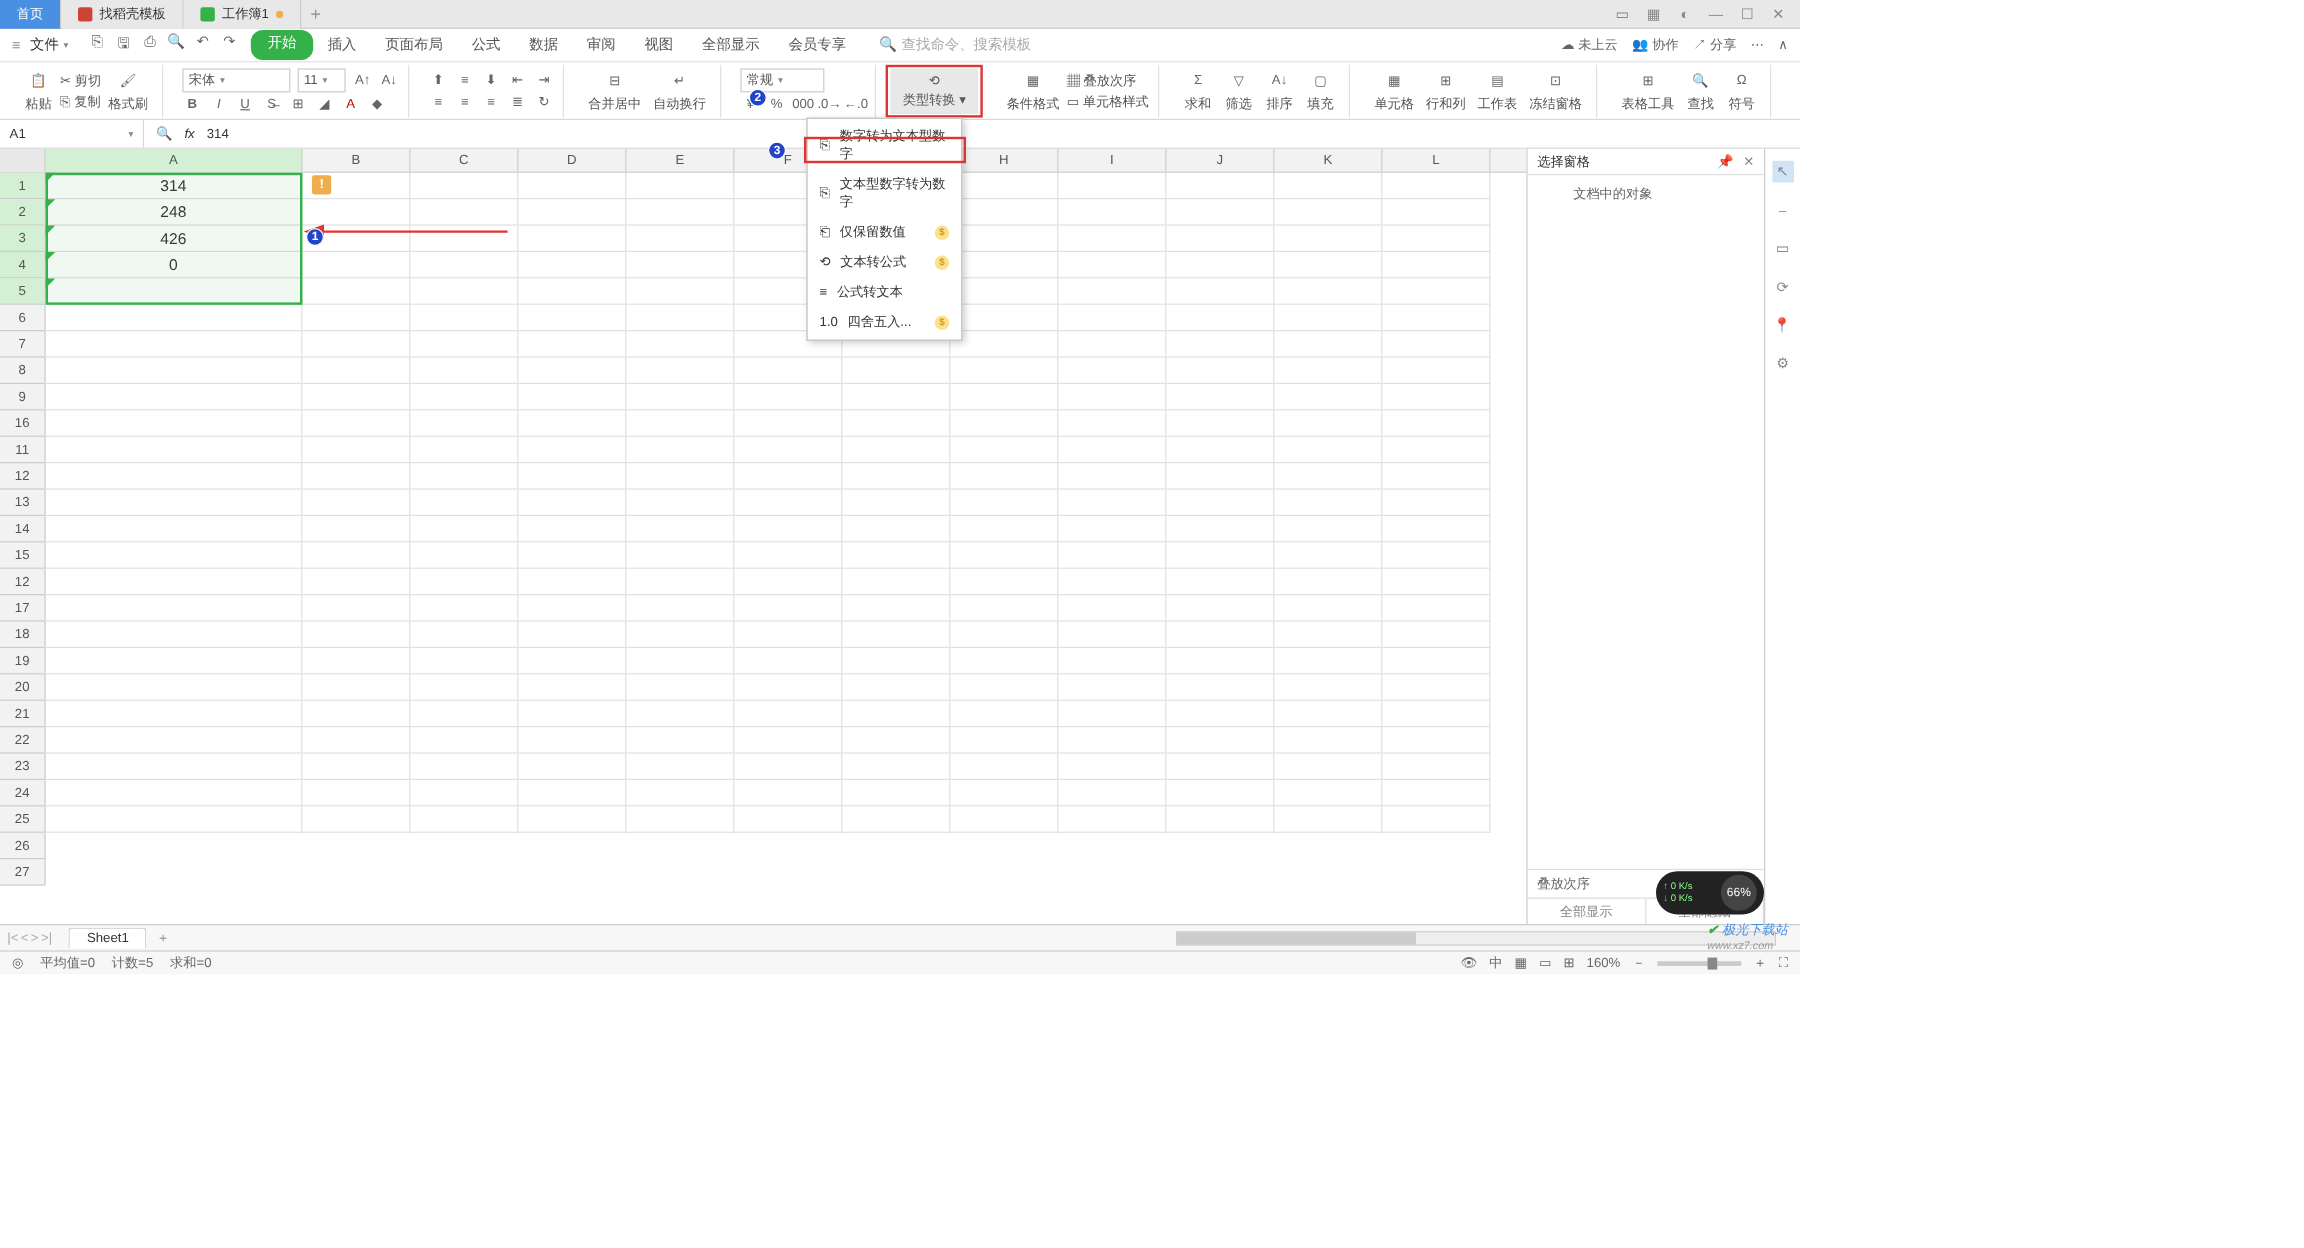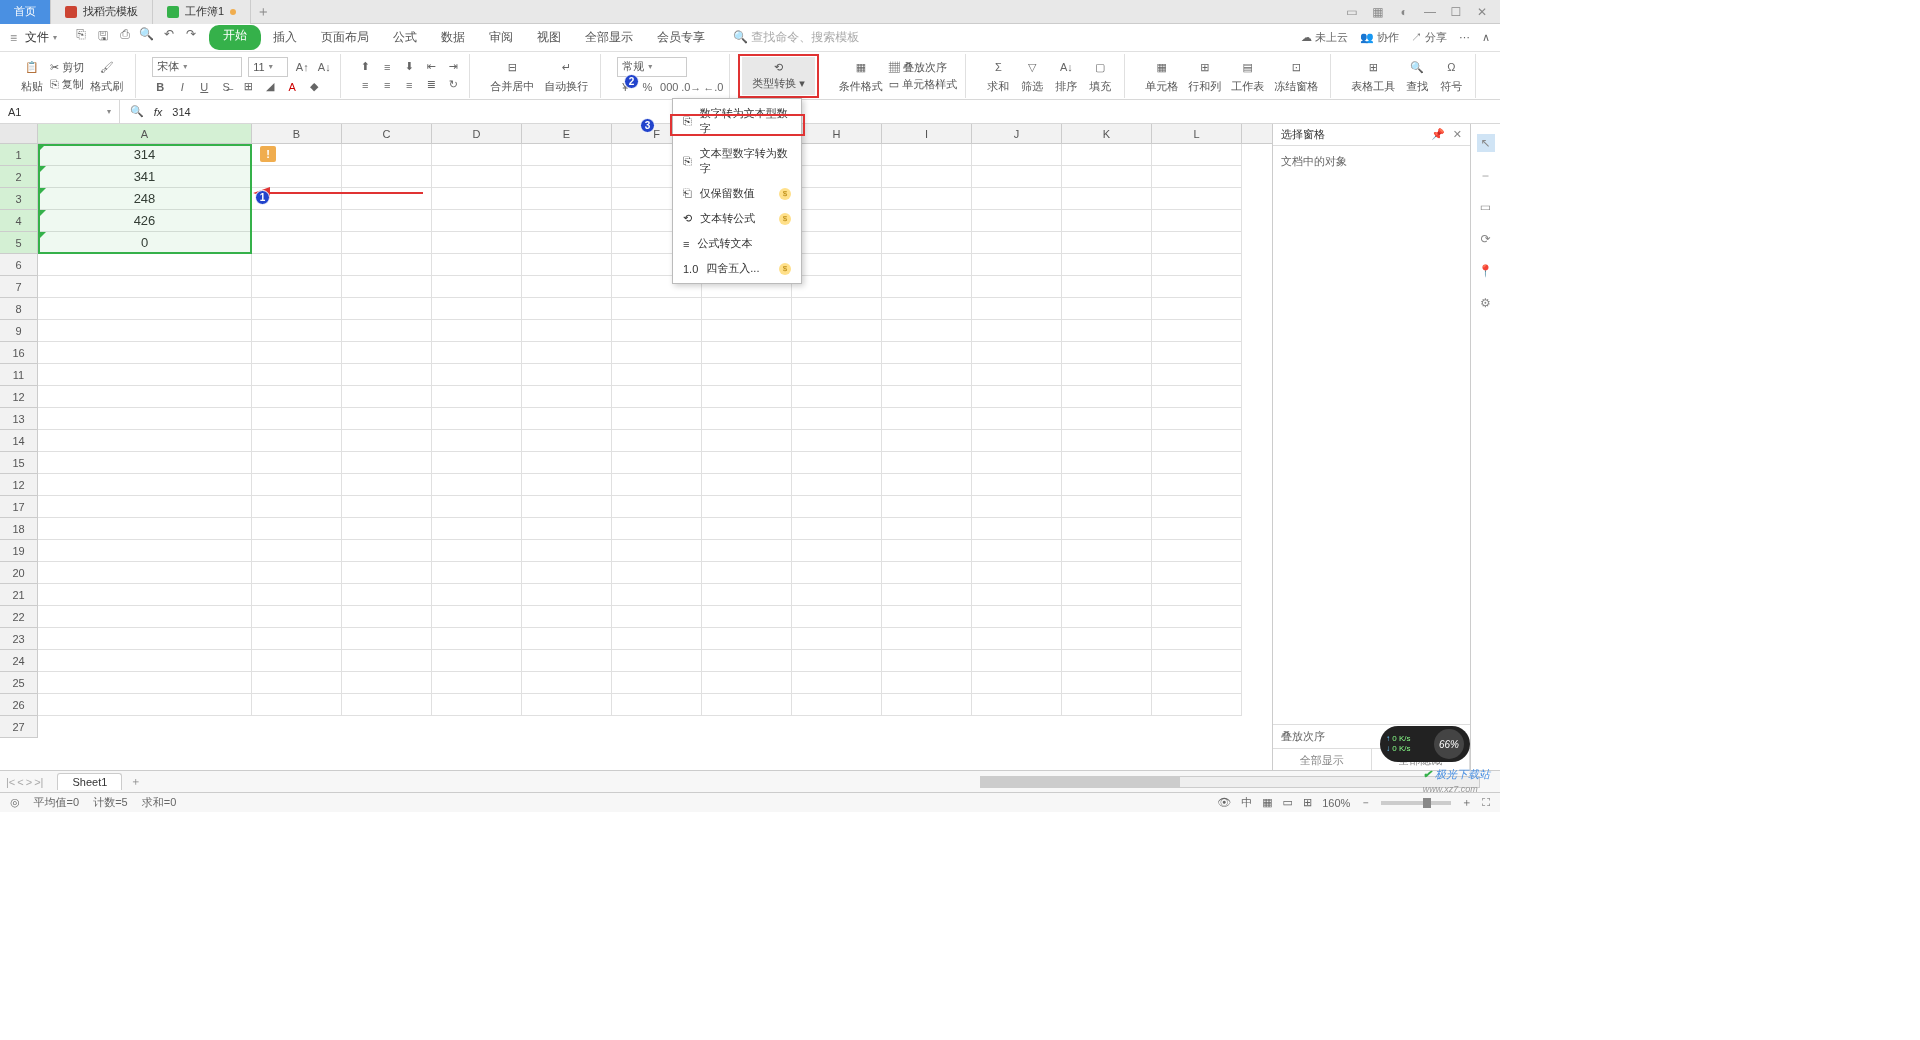--- a/index.html
+++ b/index.html
@@ -52,21 +52,21 @@
 .dropdown { position: absolute; top: 98px; left: 672px; width: 130px; background: #fff; border: 1px solid #bbb; box-shadow: 2px 2px 6px rgba(0,0,0,0.2); z-index: 20; font-size: 11px; padding: 2px 0;}
 .dropdown .item { padding: 5px 10px; display: flex; align-items: center; gap: 8px; }
 .dropdown .item .badge { width: 12px; height: 12px; background: #ffe08a; border-radius: 6px; font-size: 8px; display: flex; align-items: center; justify-content: center; color: #b8860b; margin-left: auto; }
 .dropdown-hl { position: absolute; top: 114px; left: 670px; width: 135px; height: 22px; border: 2px solid #e03333; z-index: 21; }
 
 
 .main { display: flex; height: calc(100% - 24px - 28px - 48px - 24px - 20px - 22px); position: relative; }
 .sheet { flex: 1; position: relative; overflow: hidden; }
 .side-panel { width: 198px; border-left: 1px solid #ccc; display: flex; flex-direction: column; }
 .side-header { height: 22px; border-bottom: 1px solid #ddd; display: flex; align-items: center; padding: 0 8px; font-size: 11px; justify-content: space-between; }
-.side-body { padding: 8px; font-size: 11px; color: #666; flex: 1; }
+.side-body { padding: 8px; font-size: 11px; color: #666; flex: 1; margin-left: 30px; }
 .side-footer { border-top: 1px solid #ddd; padding: 4px 8px; display: flex; font-size: 11px; color: #666; justify-content: space-between; align-items: center;}
 .side-footer2 { border-top: 1px solid #ddd; height: 22px; display: flex; font-size: 11px; color: #888; }
 .side-footer2 div { flex: 1; text-align: center; line-height: 22px; border-right: 1px solid #ddd;}
 .side-rail { width: 30px; border-left: 1px solid #ccc; display: flex; flex-direction: column; align-items: center; gap: 14px; padding-top: 10px; }
 .side-rail span { width: 18px; height: 18px; color: #888; display: flex; align-items: center; justify-content: center; }
 .side-rail span.active { background: #d0e4f5; }
 
 
 .col-headers { display: flex; height: 20px; background: #f2f2f2; border-bottom: 1px solid #ccc; }
 .corner { width: 38px; border-right: 1px solid #ccc; background: #e8e8e8; }
@@ -92,21 +92,21 @@
 .sheet-tabs .add { padding: 0 8px; color: #888; }
 .sheet-tabs .hscroll { margin-left: auto; width: 500px; height: 12px; background: #eee; border: 1px solid #ccc; position: relative; margin-right: 20px;}
 .sheet-tabs .hscroll .thumb { position: absolute; left: 0; width: 40%; height: 100%; background: #ccc; }
 
 
 .status-bar { height: 20px; border-top: 1px solid #ccc; display: flex; align-items: center; padding: 0 10px; font-size: 11px; color: #666; gap: 14px; background: #f7f7f7; }
 .status-bar .right { margin-left: auto; display: flex; gap: 10px; align-items: center;}
 
 
 .float-widget { position: absolute; right: 30px; bottom: 50px; width: 90px; height: 36px; background: #222; border-radius: 18px; display: flex; align-items: center; padding: 0 6px; color: #8f8; font-size: 8px; z-index: 50;}
-.float-widget .circle { width: 30px; height: 30px; border-radius: 50%; background: #444; color: #fff; font-size: 10px; display: flex; align-items: center; justify-content: center; margin-left: auto; font-style: italic;}
+.float-widget .circle { width: 30px; height: 30px; border-radius: 50%; background: #444; color: #fff; font-size: 10px; display: flex; align-items: center; justify-content: center; margin-left: auto;}
 .watermark { position: absolute; right: 10px; bottom: 18px; font-size: 11px; color: #4a90e2; z-index: 49; font-style: italic;}
 .watermark b { color: #35b14a; }
 </style>
 </head>
 <body>
 
 <div class="title-bar">
   <div class="tab home">
       <span>首页</span>
     </div>
@@ -441,34 +441,20 @@
             <div class="cell" style="width: 90px;"></div>
             <div class="cell" style="width: 90px;"></div>
             <div class="cell" style="width: 90px;"></div>
             <div class="cell" style="width: 90px;"></div>
             <div class="cell" style="width: 90px;"></div>
             <div class="cell" style="width: 90px;"></div>
             <div class="cell" style="width: 90px;"></div>
             <div class="cell" style="width: 90px;"></div>
           </div>
           <div class="cell-row">
-            <div class="cell" style="width: 214px;">341</div>
-            <div class="cell" style="width: 90px;"></div>
-            <div class="cell" style="width: 90px;"></div>
-            <div class="cell" style="width: 90px;"></div>
-            <div class="cell" style="width: 90px;"></div>
-            <div class="cell" style="width: 90px;"></div>
-            <div class="cell" style="width: 90px;"></div>
-            <div class="cell" style="width: 90px;"></div>
-            <div class="cell" style="width: 90px;"></div>
-            <div class="cell" style="width: 90px;"></div>
-            <div class="cell" style="width: 90px;"></div>
-            <div class="cell" style="width: 90px;"></div>
-          </div>
-          <div class="cell-row">
             <div class="cell" style="width: 214px;">248</div>
             <div class="cell" style="width: 90px;"></div>
             <div class="cell" style="width: 90px;"></div>
             <div class="cell" style="width: 90px;"></div>
             <div class="cell" style="width: 90px;"></div>
             <div class="cell" style="width: 90px;"></div>
             <div class="cell" style="width: 90px;"></div>
             <div class="cell" style="width: 90px;"></div>
             <div class="cell" style="width: 90px;"></div>
             <div class="cell" style="width: 90px;"></div>

